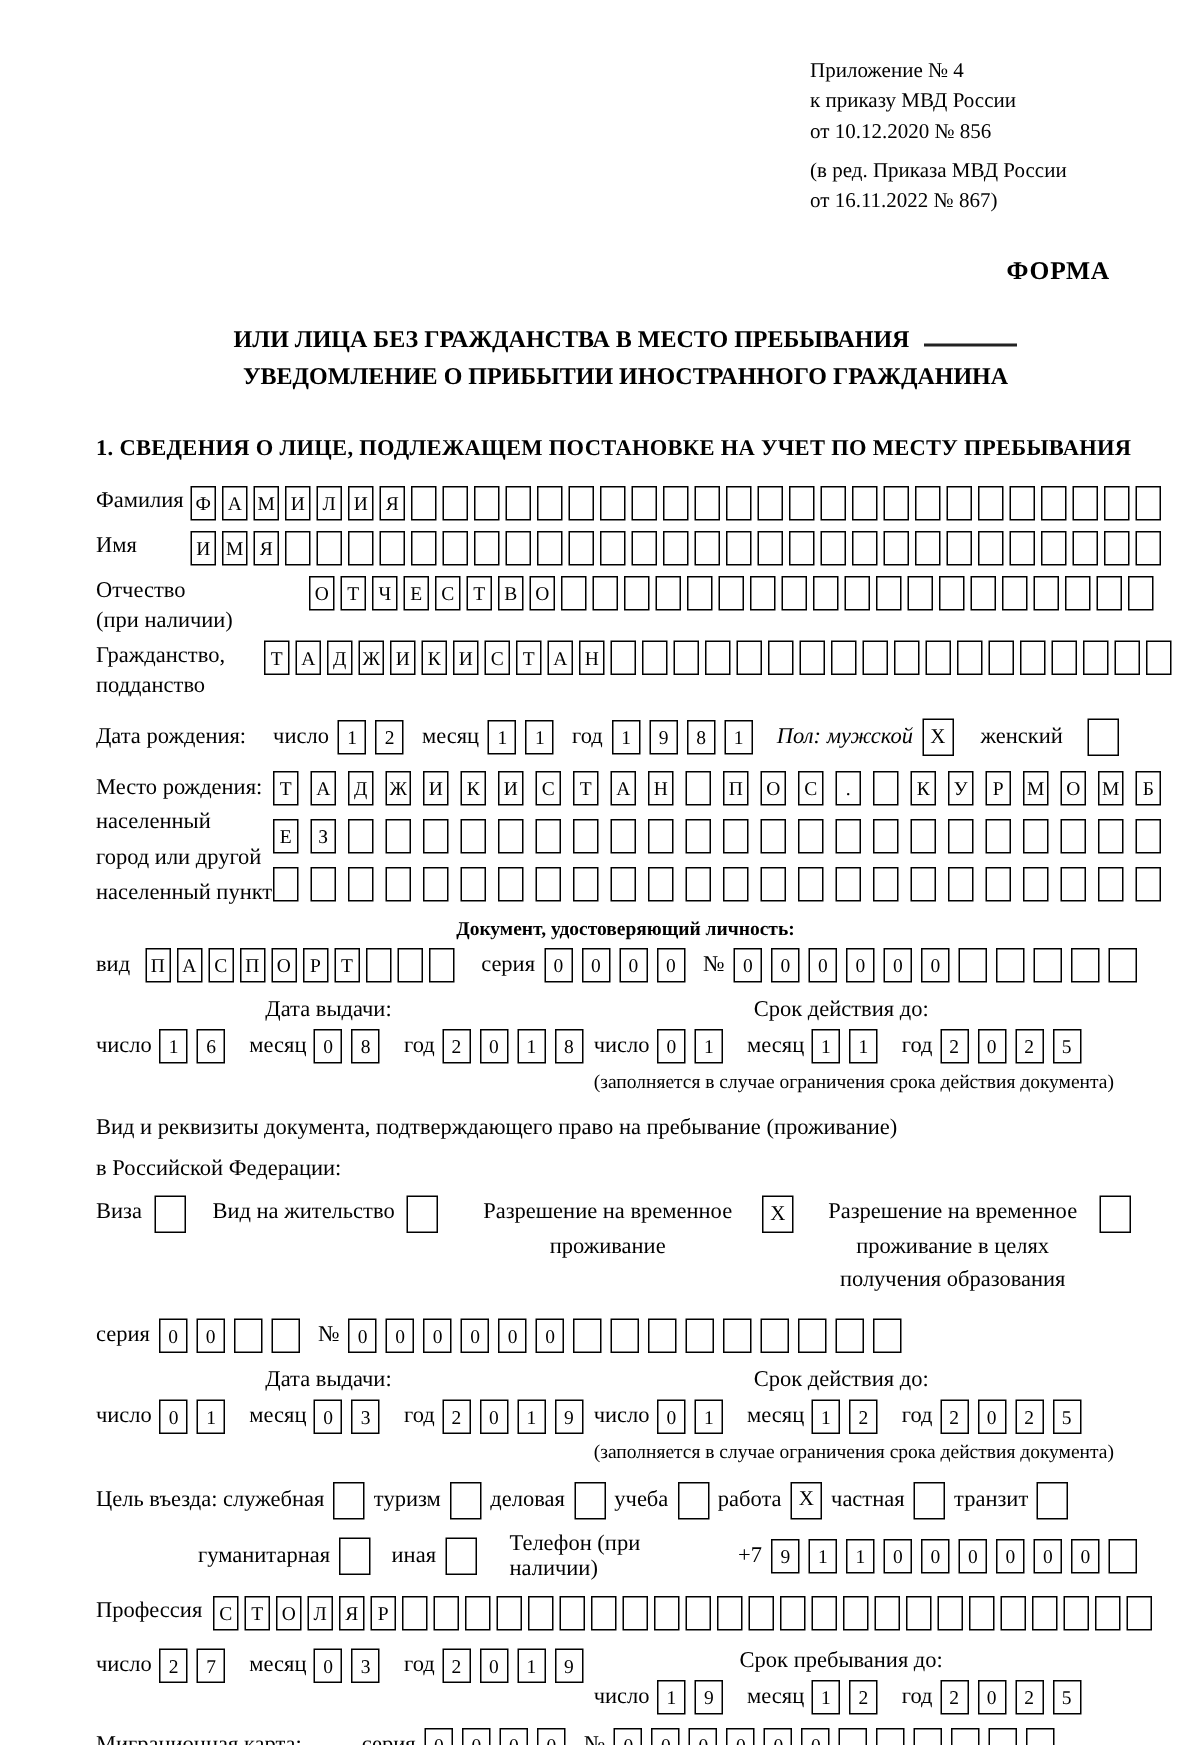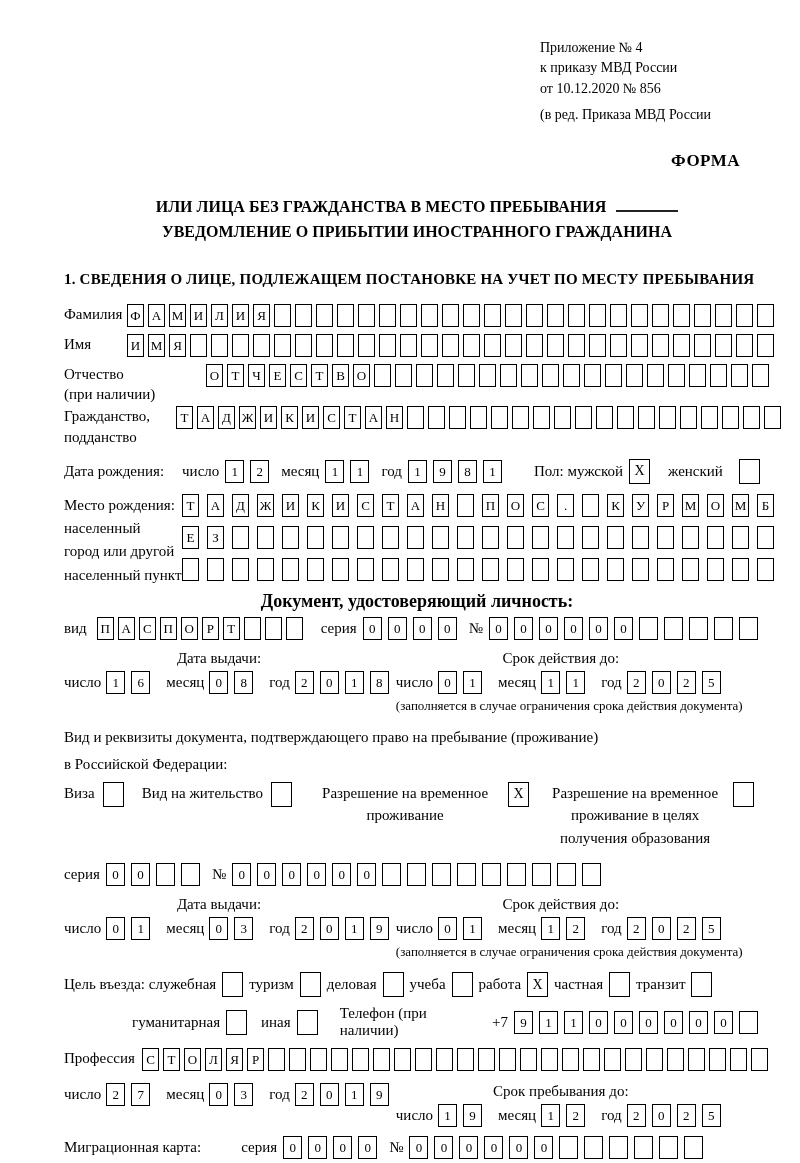--- a/index.html
+++ b/index.html
@@ -47,20 +47,21 @@
 <body>
 
 <div class="page">
 
   <div class="hdr">
     <div>Приложение № 4</div>
     <div>к приказу МВД России</div>
     <div>от 10.12.2020 № 856</div>
     <div class="gap"></div>
     <div>(в ред. Приказа МВД России</div>
+    <div>от 16.11.2022 № 867)</div>
   </div>
   <div class="forma">ФОРМА</div>
 
   <div class="title">
     <div><span>ИЛИ ЛИЦА БЕЗ ГРАЖДАНСТВА В МЕСТО ПРЕБЫВАНИЯ</span><span class="uline"></span></div>
     <div>УВЕДОМЛЕНИЕ О ПРИБЫТИИ ИНОСТРАННОГО ГРАЖДАНИНА</div>
   </div>
 
   <div class="sect">1. СВЕДЕНИЯ О ЛИЦЕ, ПОДЛЕЖАЩЕМ ПОСТАНОВКЕ НА УЧЕТ ПО МЕСТУ ПРЕБЫВАНИЯ</div>
 
@@ -224,21 +225,21 @@
         <span class="cell">1</span>
         <span class="cell">1</span>
       </span>
     <span>год</span>
     <span class="cellrow dcell">
         <span class="cell">1</span>
         <span class="cell">9</span>
         <span class="cell">8</span>
         <span class="cell">1</span>
       </span>
-    <span style="margin-left:20px;">Пол: мужской</span>
+    <span style="margin-left:4px;font-style:italic;">Пол: мужской</span>
     <span class="checkbox">X</span>
     <span style="margin-left:12px;">женский</span>
     <span class="checkbox" style="margin-left:10px;"></span>
   </div>
 
   <div class="frow" style="margin-top:10px;">
     <span class="lbl" style="width:118px;line-height:1.55;">
       <span>Место рождения:</span><br>
       <span>населенный</span><br>
       <span>город или другой</span><br>
@@ -319,21 +320,21 @@
           <span class="cell"></span>
           <span class="cell"></span>
           <span class="cell"></span>
           <span class="cell"></span>
           <span class="cell"></span>
           <span class="cell"></span>
         </span>
     </span>
   </div>
 
-  <div class="center-b" style="margin-top:4px;font-size:18px;">Документ, удостоверяющий личность:</div>
+  <div class="center-b" style="margin-top:4px;font-size:13px;">Документ, удостоверяющий личность:</div>
   <div class="frow inl" style="margin-top:5px;">
     <span style="width:46px;">вид</span>
     <span class="cellrow">
         <span class="cell">П</span>
         <span class="cell">А</span>
         <span class="cell">С</span>
         <span class="cell">П</span>
         <span class="cell">О</span>
         <span class="cell">Р</span>
         <span class="cell">Т</span>

